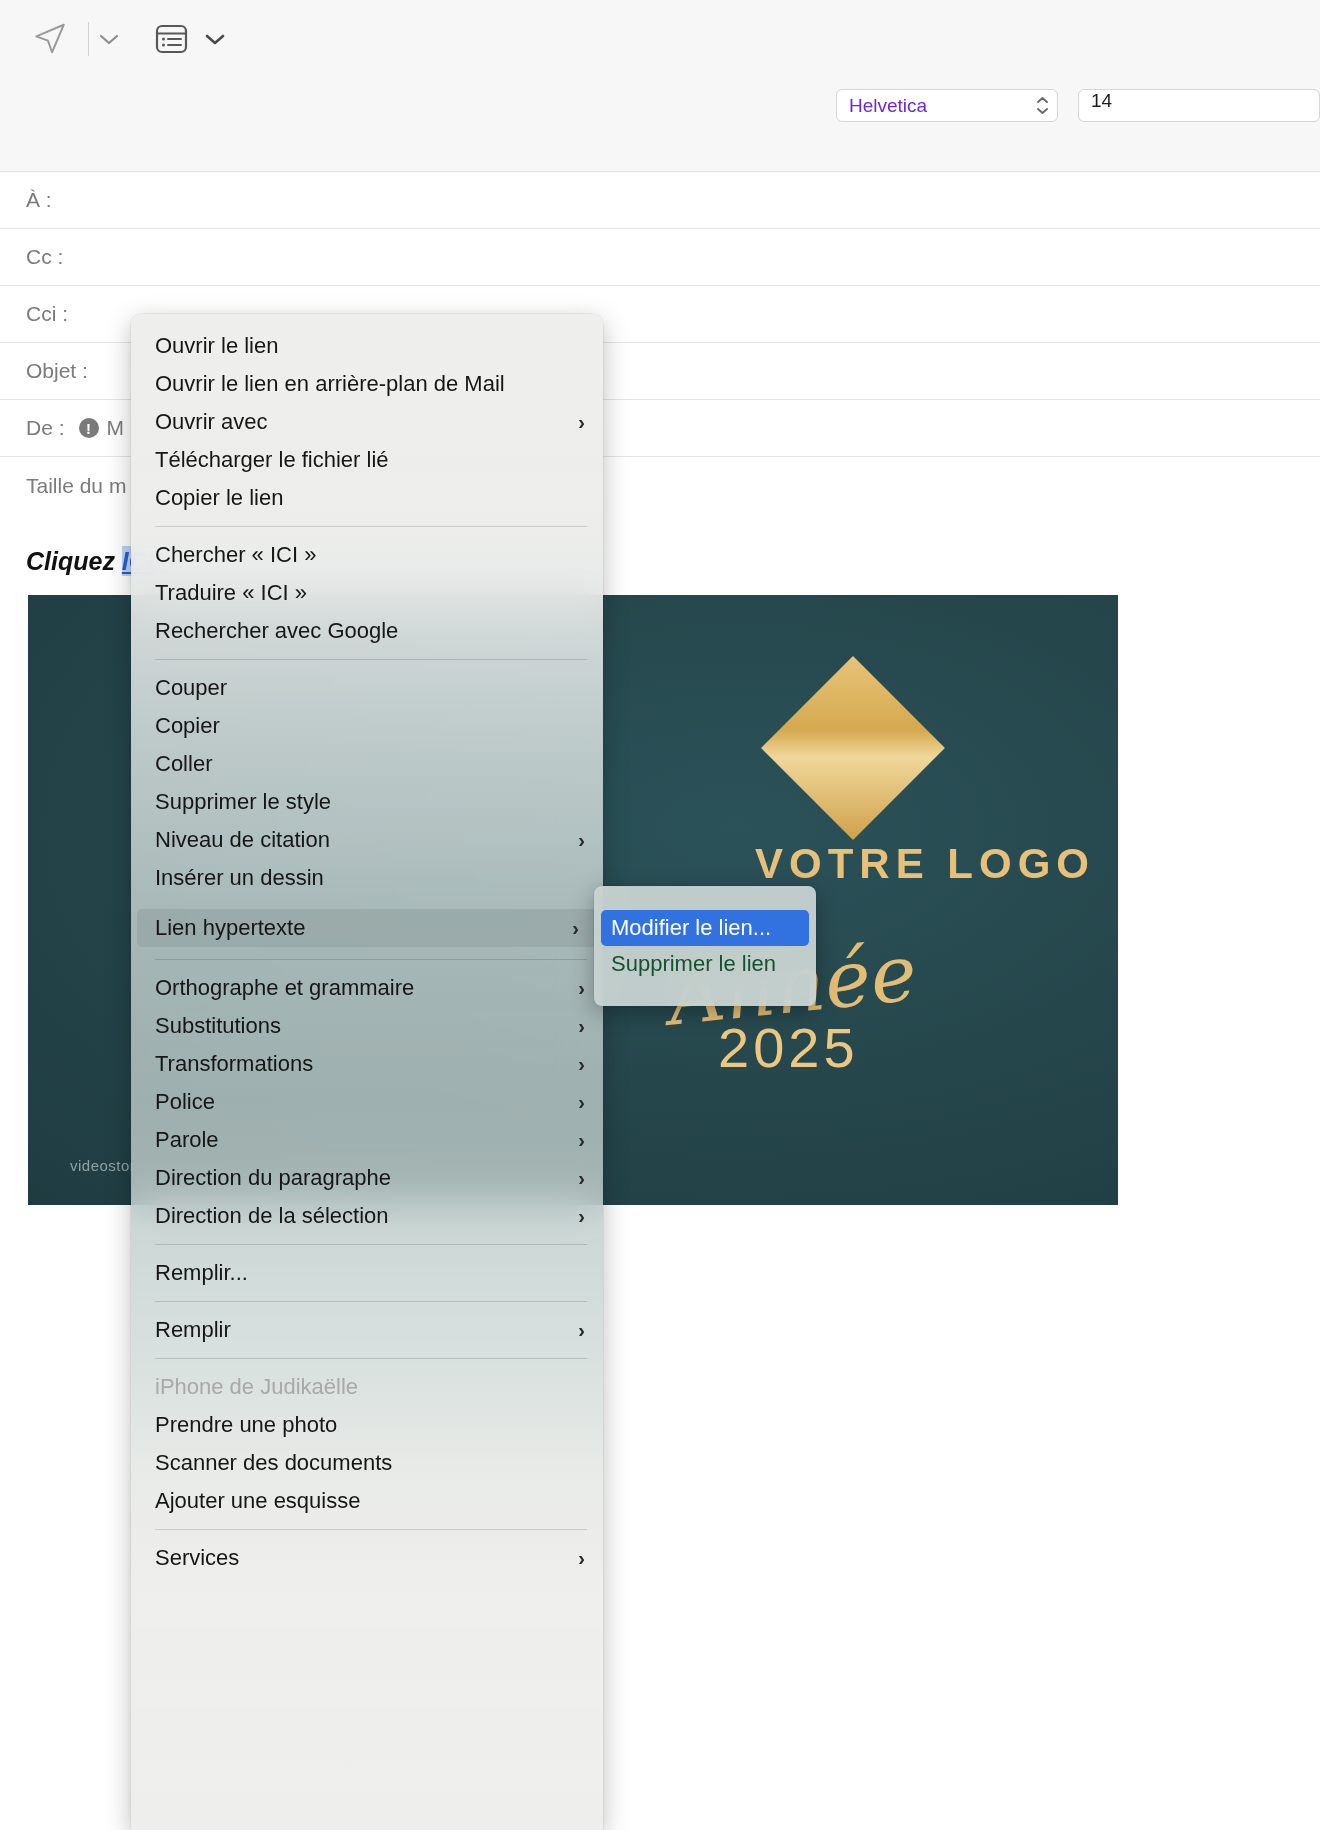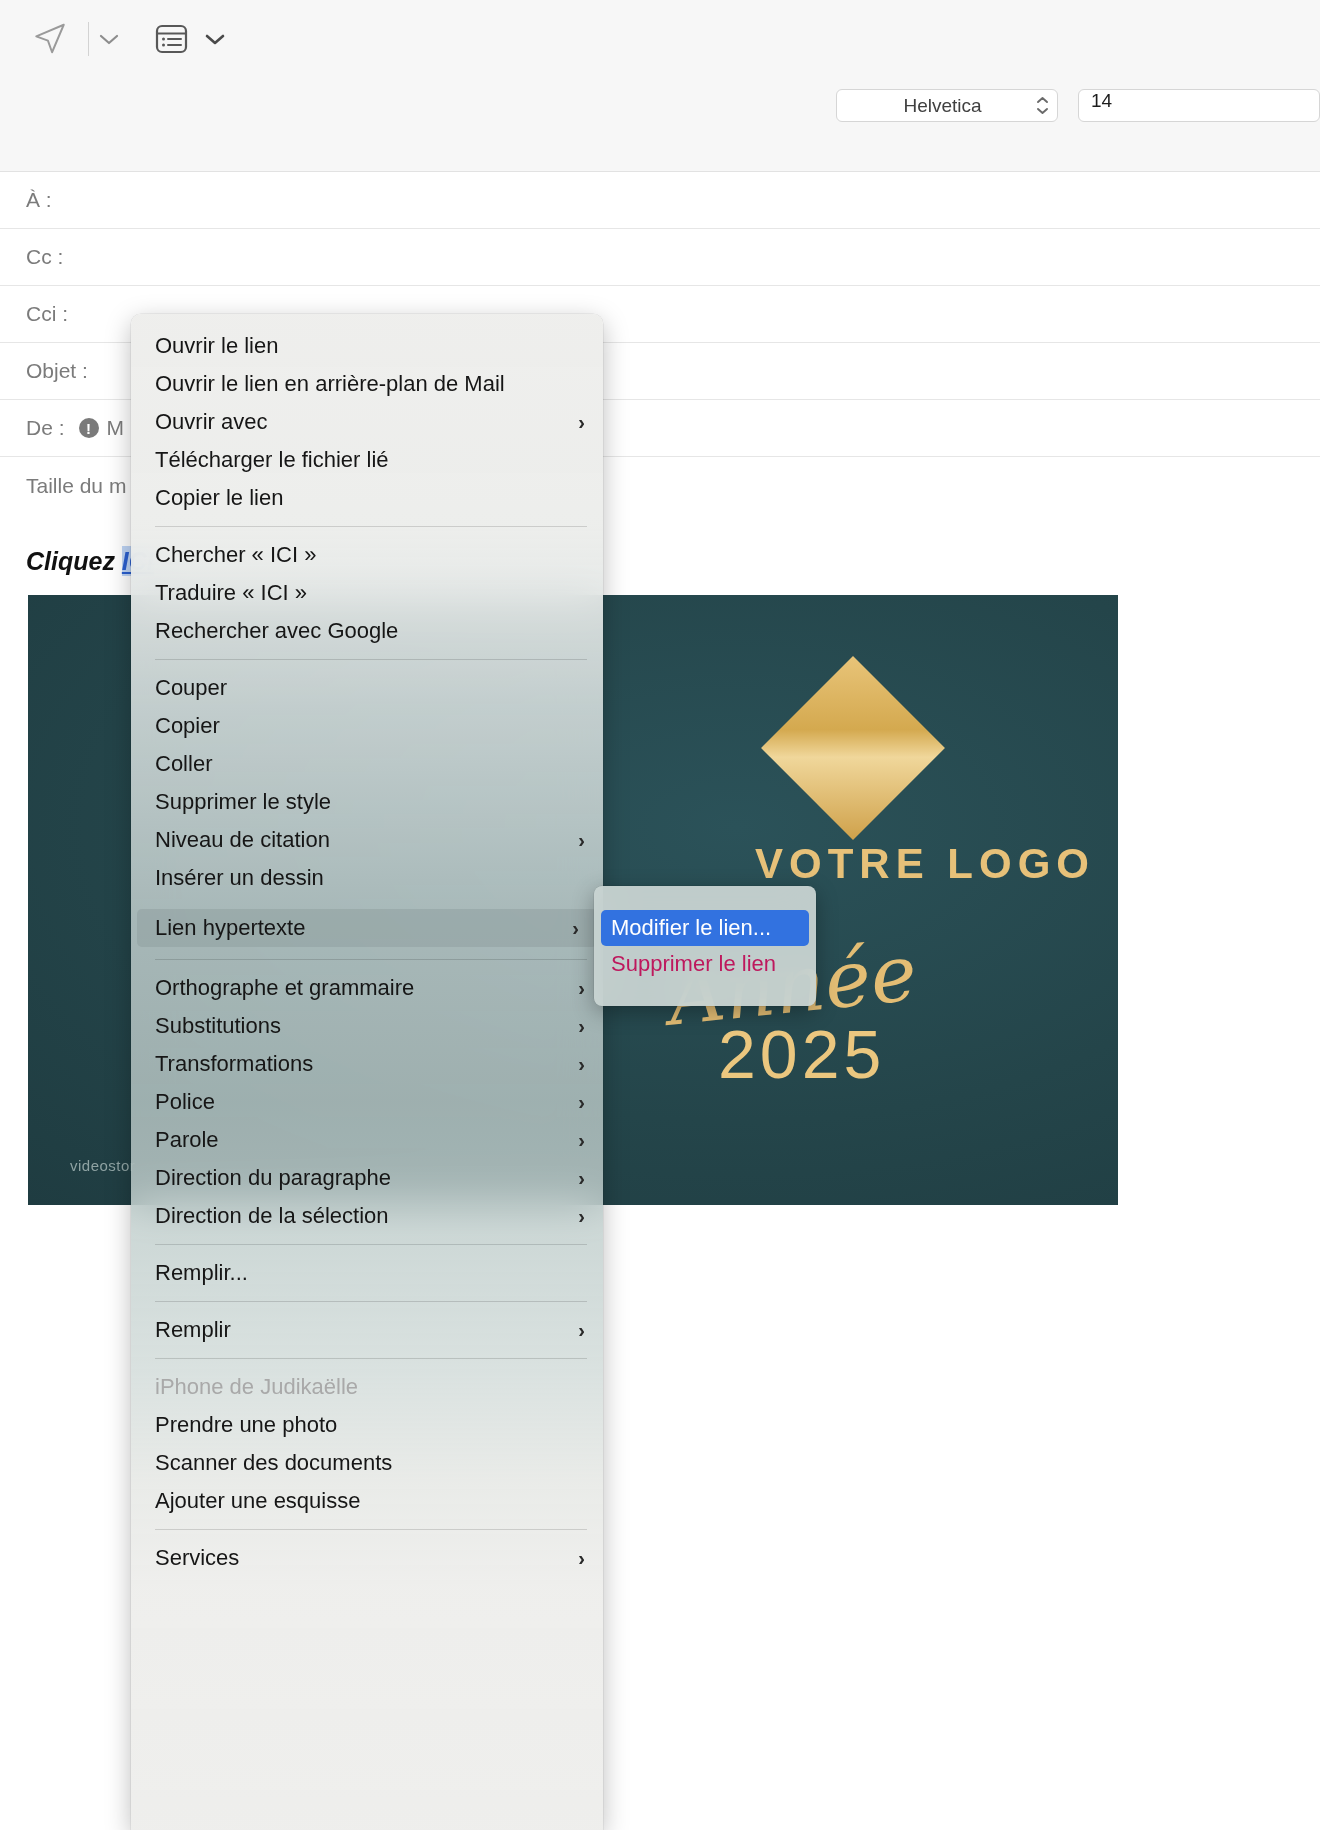--- a/index.html
+++ b/index.html
@@ -28,21 +28,21 @@
   
   .formatbar {
     position: absolute; left: 0; top: 77px; width: 1320px; height: 95px;
     background: #f7f7f7; border-bottom: 1px solid #e2e2e2;
   }
   .font-select {
     position: absolute; right: 262px; top: 12px;
     width: 222px; height: 33px;
     background: #fff; border: 1px solid #d6d6d6; border-radius: 6px;
     display: flex; align-items: center; padding: 0 8px 0 12px;
-    font-size: 19px; color: #404040; text-align: center;
+    font-size: 19px; color: #6d28d9;
   }
   .font-select .lbl { flex: 1; white-space: nowrap; overflow: hidden; }
   .stepper { display: flex; flex-direction: column; align-items: center;
              justify-content: center; gap: 3px; color: #6a6a6a; }
   .size-field {
     position: absolute; right: 0px; top: 12px;
     width: 242px; height: 33px;
     background: #fff; border: 1px solid #d6d6d6; border-radius: 6px;
     display: flex; align-items: flex-start; padding: 0 12px;
     font-size: 19px; color: #1d1d1d;
@@ -99,21 +99,21 @@
   }
   .banner .script {
     position: absolute; left: 640px; top: 345px;
     font-family: "DejaVu Serif", serif;
     font-style: italic; font-size: 78px;
     color: #e3bd74; white-space: nowrap;
     transform: rotate(-6deg);
   }
   .banner .year {
     position: absolute; left: 690px; top: 420px;
-    font-size: 68px; font-weight: 500; letter-spacing: 4px;
+    font-size: 56px; font-weight: 500; letter-spacing: 4px;
     color: #ebc77f; white-space: nowrap;
   }
   .banner .watermark {
     position: absolute; left: 42px; top: 562px;
     font-size: 15px; color: #8fa3a3; letter-spacing: .5px;
   }
 
   
   .ctxmenu {
     position: absolute; left: 131px; top: 314px;
@@ -155,21 +155,21 @@
     position: absolute; left: 594px; top: 886px;
     width: 222px;
     border-radius: 8px;
     background: rgba(203,214,212,0.93);
     backdrop-filter: blur(18px);
     box-shadow: 0 6px 22px rgba(0,0,0,0.30), 0 0 0 0.5px rgba(0,0,0,0.12);
     padding: 24px 7px;
   }
   .smi {
     height: 36px; display: flex; align-items: center;
-    padding: 0 10px; font-size: 22px; color: #be185d;
+    padding: 0 10px; font-size: 22px; color: #14532d;
     white-space: nowrap; border-radius: 5px;
   }
   .smi.sel { background: #3272e0; color: #ffffff; }
 </style>
 </head>
 <body>
 
 <div id="root">
 
   <div class="toolbar">

